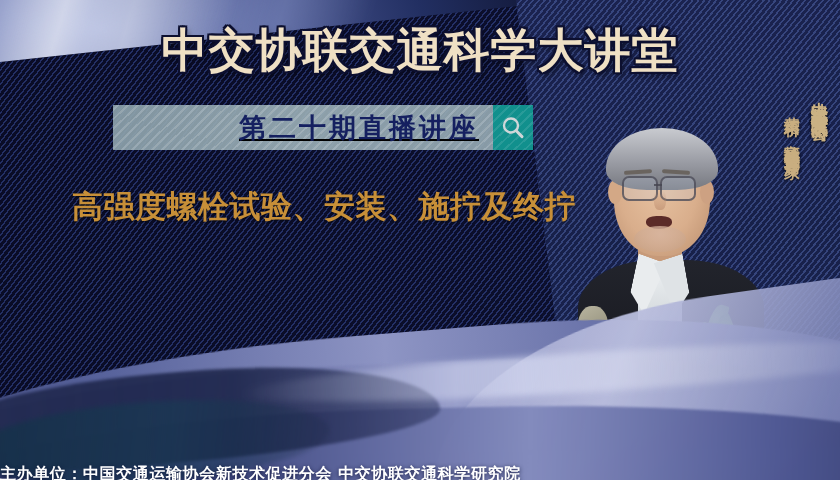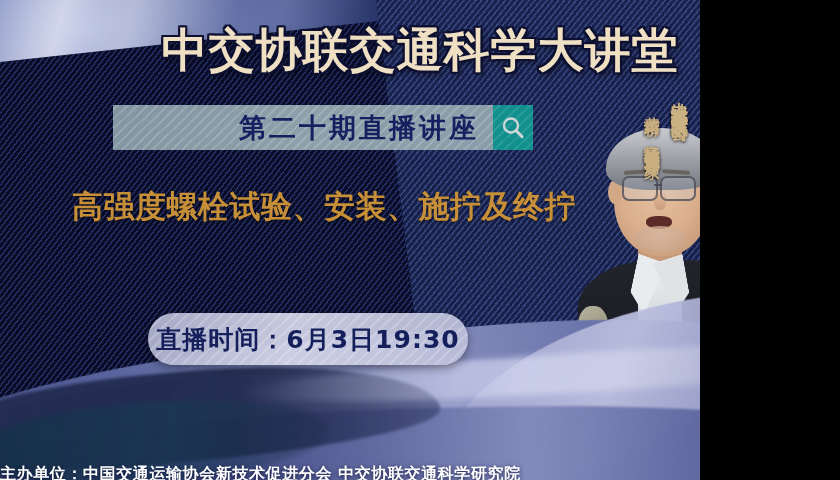--- a/index.html
+++ b/index.html
@@ -2,21 +2,21 @@
 <html><head>
 <meta charset="utf-8">
 <style>
   html, body {
     margin: 0;
     padding: 0;
     background: #000;
   }
   #poster {
     position: relative;
-    width: 700px;
+    width: 840px;
     height: 480px;
     overflow: hidden;
     font-family: "DejaVu Sans", "Liberation Sans", sans-serif;
     background: #0a0d26;
     user-select: none;
   }
 
   
   .bg-base {
     position: absolute;
@@ -283,20 +283,21 @@
       3px 4px 6px rgba(0,0,0,0.55);
     white-space: nowrap;
   }
 
   .subtitle-wrap {
     position: absolute;
     left: 113px; top: 105px;
     height: 45px;
     display: flex;
     align-items: stretch;
+    text-decoration: underline;
   }
   .subtitle-bar {
     width: 380px;
     background: linear-gradient(100deg, rgba(139,160,170,0.92) 0%, rgba(152,172,180,0.92) 50%, rgba(146,166,176,0.92) 100%);
     display: flex;
     align-items: center;
     justify-content: flex-end;
     padding-right: 14px;
     box-sizing: border-box;
     position: relative;
@@ -495,22 +496,19 @@
         <circle cx="11" cy="10.5" r="7" fill="none" stroke="#cfd6d8" stroke-width="2.4"></circle>
         <line x1="16.2" y1="15.8" x2="22" y2="21.6" stroke="#cfd6d8" stroke-width="3" stroke-linecap="round"></line>
       </svg>
     </div>
   </div>
 
   <div class="topic">
     <div class="l1">高强度螺栓试验、安装、施拧及终拧</div>
   </div>
 
-  <div class="time-pill">
-    <span class="time-text">直播时间：6月3日19:30</span>
-  </div>
 
   <div class="vtext v-org">中铁大桥科学研究院有限公司</div>
   <div class="vtext v-person">黄绍桥  高栓试验研究首席专家</div>
 
   <div class="footer">主办单位：中国交通运输协会新技术促进分会    中交协联交通科学研究院</div>
 
 </div>
 
 </body></html>

